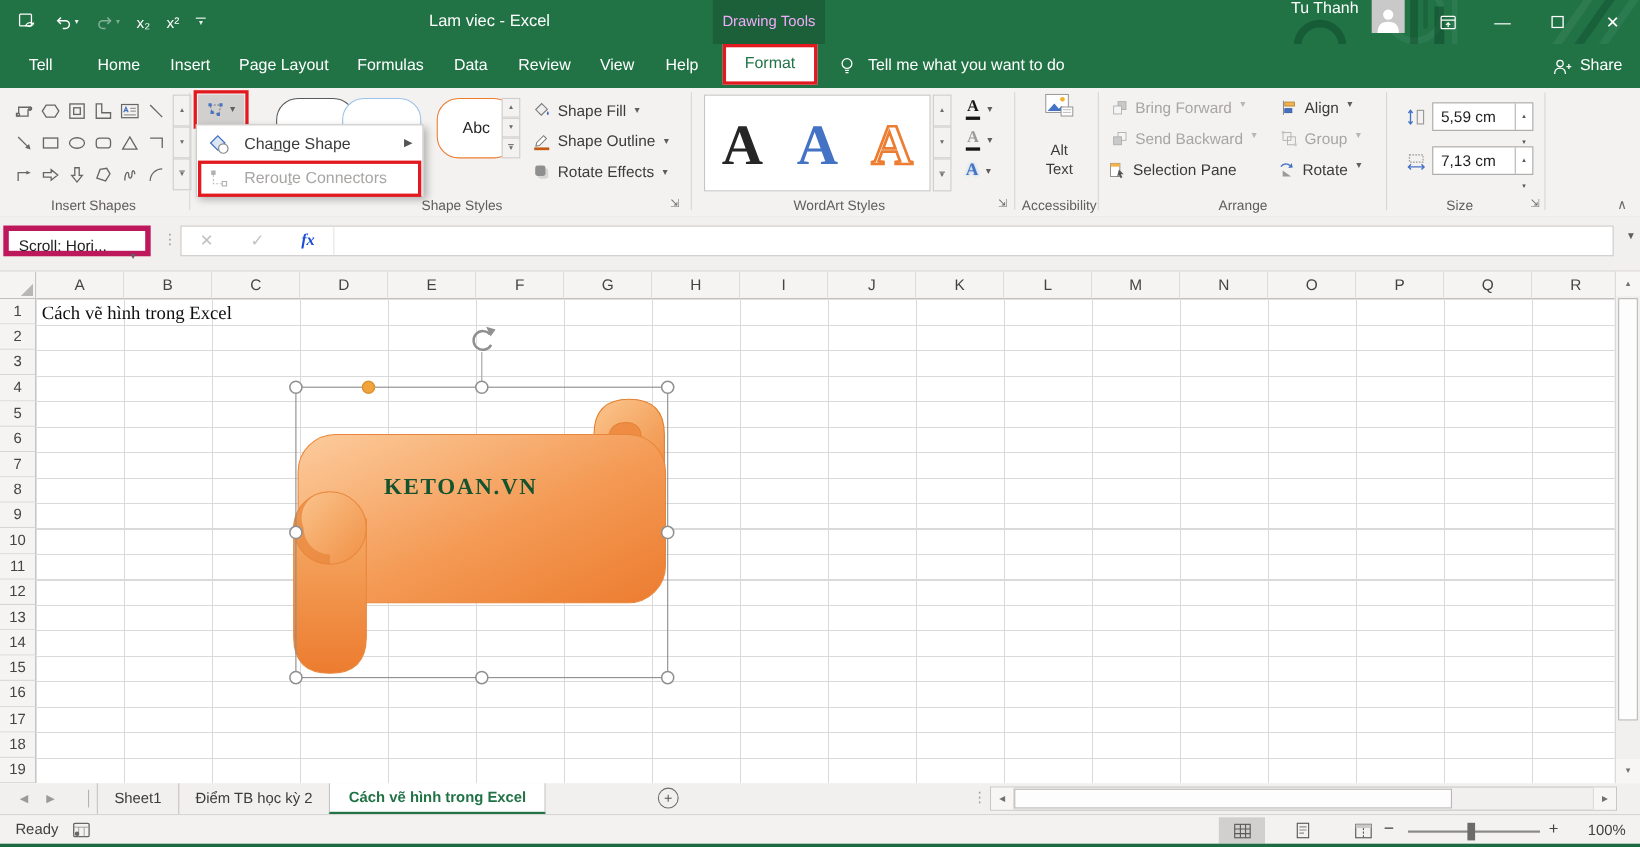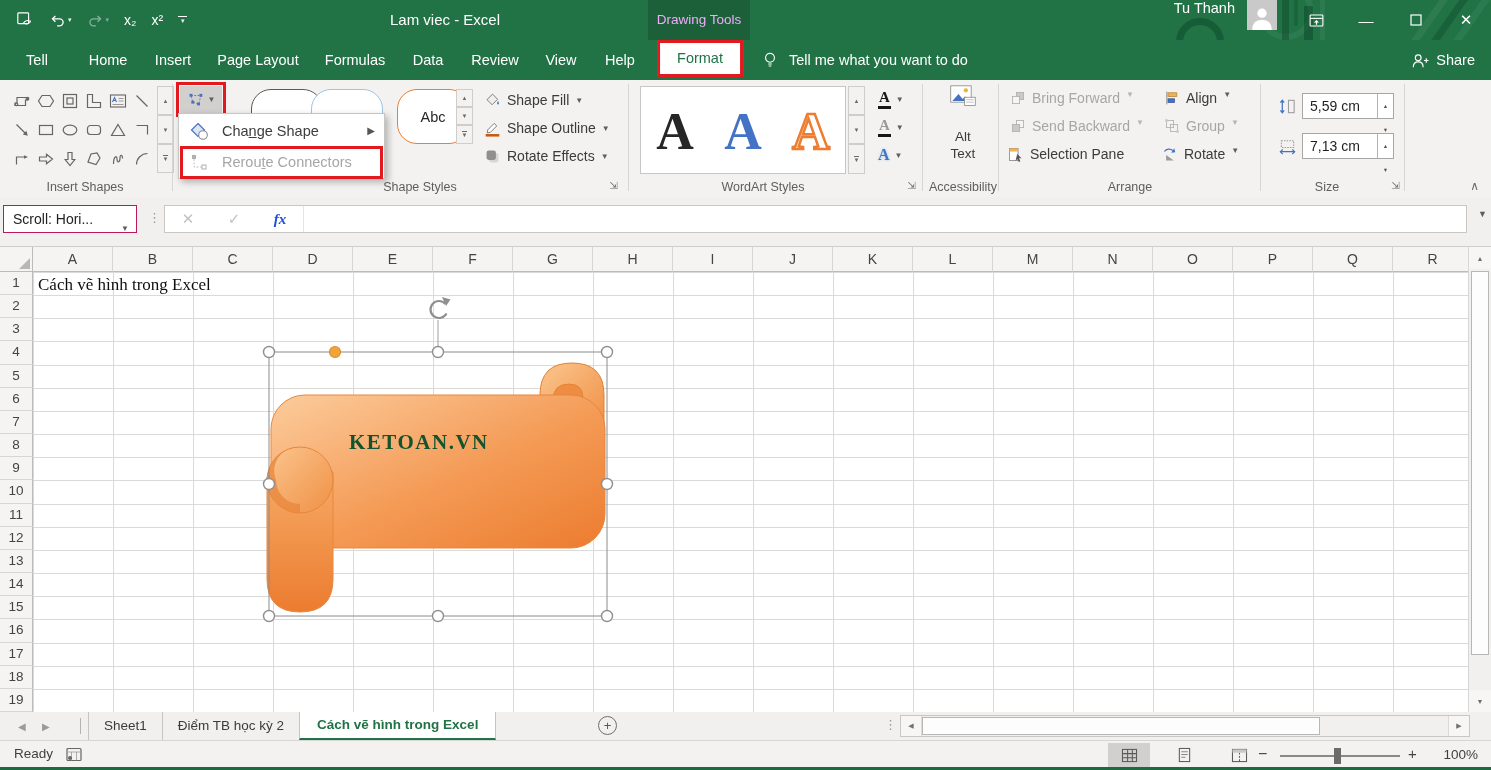--- a/index.html
+++ b/index.html
@@ -63,21 +63,21 @@
   
   .menu{position:absolute;left:178px;top:113px;width:205px;background:#fff;border:1px solid #c8c6c4;
         box-shadow:3px 3px 7px rgba(0,0,0,.28);z-index:60;padding:1px 0;}
   .mi{height:31px;display:flex;align-items:center;padding:0 9px 0 10px;font-size:14.5px;color:#3c3c3c;position:relative;}
   .mi .mico{width:20px;height:20px;margin-right:13px;flex:0 0 20px;}
   .mi.dis{color:#a8a6a4;}
   .subarrow{margin-left:auto;font-size:10px;color:#555;}
   .redframe{position:absolute;left:1px;right:1px;top:32px;height:33px;border:3px solid #e21a20;box-sizing:border-box;z-index:61;pointer-events:none;}
   
   .frow{position:absolute;left:0;top:197px;right:0;height:50px;background:#f1f0ef;border-bottom:1px solid #d0cecc;box-sizing:border-box;}
-  .namebox{position:absolute;left:3px;top:8px;width:134px;height:28px;background:#fff;border:1px solid #be185d;box-sizing:border-box;
+  .namebox{position:absolute;left:3px;top:8px;width:134px;height:28px;background:#fff;border:5px solid #be185d;box-sizing:border-box;
            font-size:14px;color:#222;line-height:26px;padding-left:9px;}
   .namebox .caret{position:absolute;right:7px;top:10px;}
   .splitdots{position:absolute;left:148px;top:13px;color:#9a9a9a;font-size:13px;letter-spacing:0;}
   .fxbar{position:absolute;left:164px;right:24px;top:8px;height:28px;background:#fff;border:1px solid #c9c7c5;box-sizing:border-box;
          display:flex;align-items:center;}
   .fxbtn{width:46px;text-align:center;font-size:15px;color:#c3c1bf;}
   .fxit{font-family:"Liberation Serif",serif;font-style:italic;font-weight:bold;color:#1d4ed8;font-size:15px;}
   .finput{flex:1;border-left:1px solid #e6e4e2;height:100%;}
   .fexpand{position:absolute;right:4px;top:12px;font-size:9px;color:#605e5c;}
   

